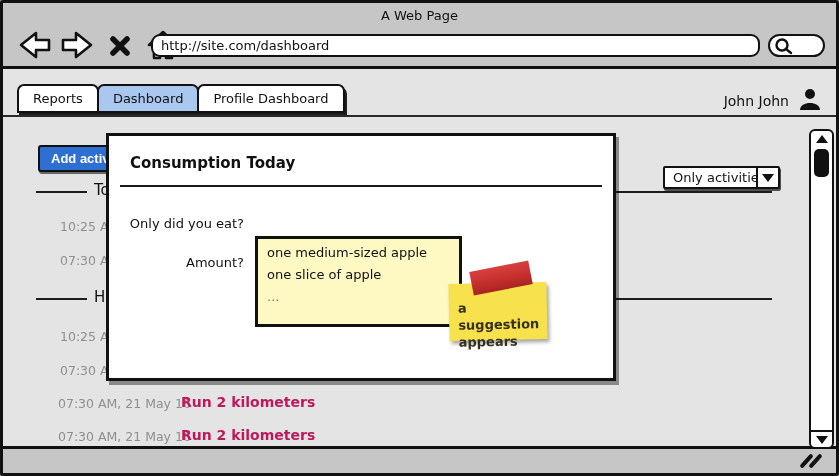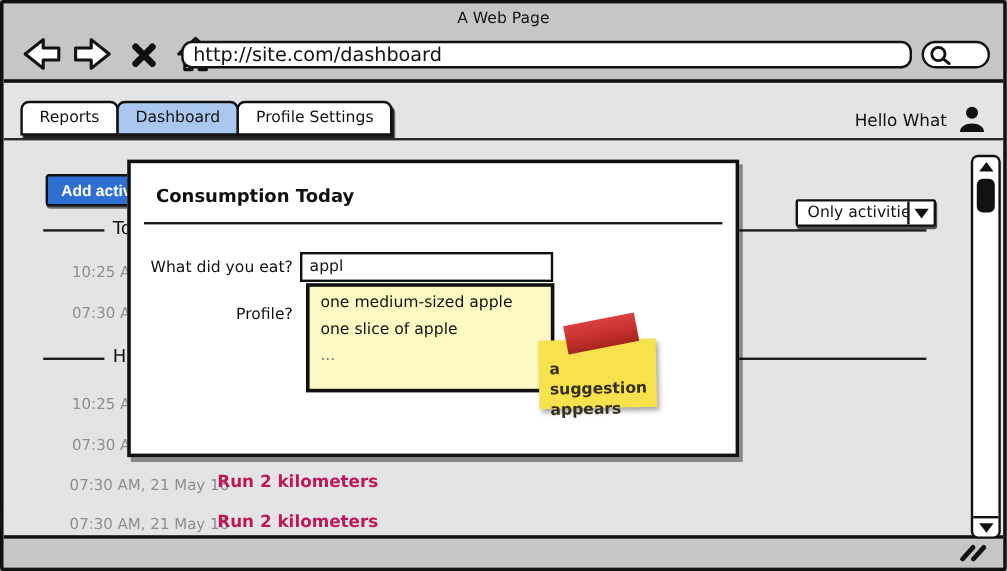--- a/index.html
+++ b/index.html
@@ -13,21 +13,21 @@
   }
 
   
   .chrome { position: relative; height: 63px; background: #c6c6c6; padding-left: 39px; }
   .titlebar { position: absolute; top: 5px; left: 0; right: 0; text-align: center;
     font-size: 13px; color: #111; }
   .toolbar-icons { position: absolute; top: 27px; left: 14px; display: flex; gap: 9px; align-items: center; }
   .tool-btn { width: 34px; height: 30px; display: flex; align-items: center; justify-content: center; }
   .url-bar { position: absolute; left: 148px; top: 31px; width: 609px; height: 23px;
     background: #fff; border: 2px solid #111; border-radius: 9px;
-    font-size: 16px; color: #111; padding: 0 8px; font-family: inherit; }
+    font-size: 13px; color: #111; padding: 0 8px; font-family: inherit; }
   .search-pill { position: absolute; left: 765px; top: 31px; width: 57px; height: 23px;
     background: #fff; border: 2px solid #111; border-radius: 12px;
     display: flex; align-items: center; padding-left: 3px; }
 
   
   .content { position: relative; height: 383px; background: #e4e4e4;
     border-top: 3px solid #111; border-bottom: 3px solid #111; }
 
   .tabs { position: absolute; left: 14px; top: 15px; display: flex;
     filter: drop-shadow(2px 3px 0 rgba(10,10,10,0.9)); }
@@ -149,23 +149,23 @@
         </svg>
       </span>
     </div>
   </div>
 
   <div class="content">
 
     <div class="tabs">
       <div class="tab">Reports</div>
       <div class="tab active">Dashboard</div>
-      <div class="tab">Profile Settings</div>
-    </div>
-    <div class="greeting">Hello What</div>
+      <div class="tab">Profile Dashboard</div>
+    </div>
+    <div class="greeting">John John</div>
     <div class="avatar">
       <svg width="24" height="24" viewBox="0 0 24 24">
         <circle cx="12" cy="7" r="5" fill="#111"></circle>
         <path d="M2 23 C2 13.5 22 13.5 22 23 Z" fill="#111"></path>
       </svg>
     </div>
     <div class="tabs-underline"></div>
 
     <button class="add-btn">Add activity</button>
 
@@ -202,24 +202,23 @@
       <div class="sb-thumb"></div>
       <div class="sb-down">
         <span class="tri-down"></span>
       </div>
     </div>
 
     <div class="modal">
       <div class="modal-title">Consumption Today</div>
       <div class="modal-divider"></div>
 
-      <div class="field-label" style="top:80px">What did you eat?</div>
-      <input class="eat-input" value="appl" style="">
-
-      <div class="field-label" style="top:119px">Profile?</div>
+      <div class="field-label" style="top:80px">Only did you eat?</div>
+
+      <div class="field-label" style="top:119px">Amount?</div>
 
       <div class="suggestions">
         <div class="suggestion-item">one medium-sized apple</div>
         <div class="suggestion-item">one slice of apple</div>
         <div class="suggestion-item more">...</div>
       </div>
 
       <div class="sticky-note">
         <span>a suggestion appears</span>
       </div>

